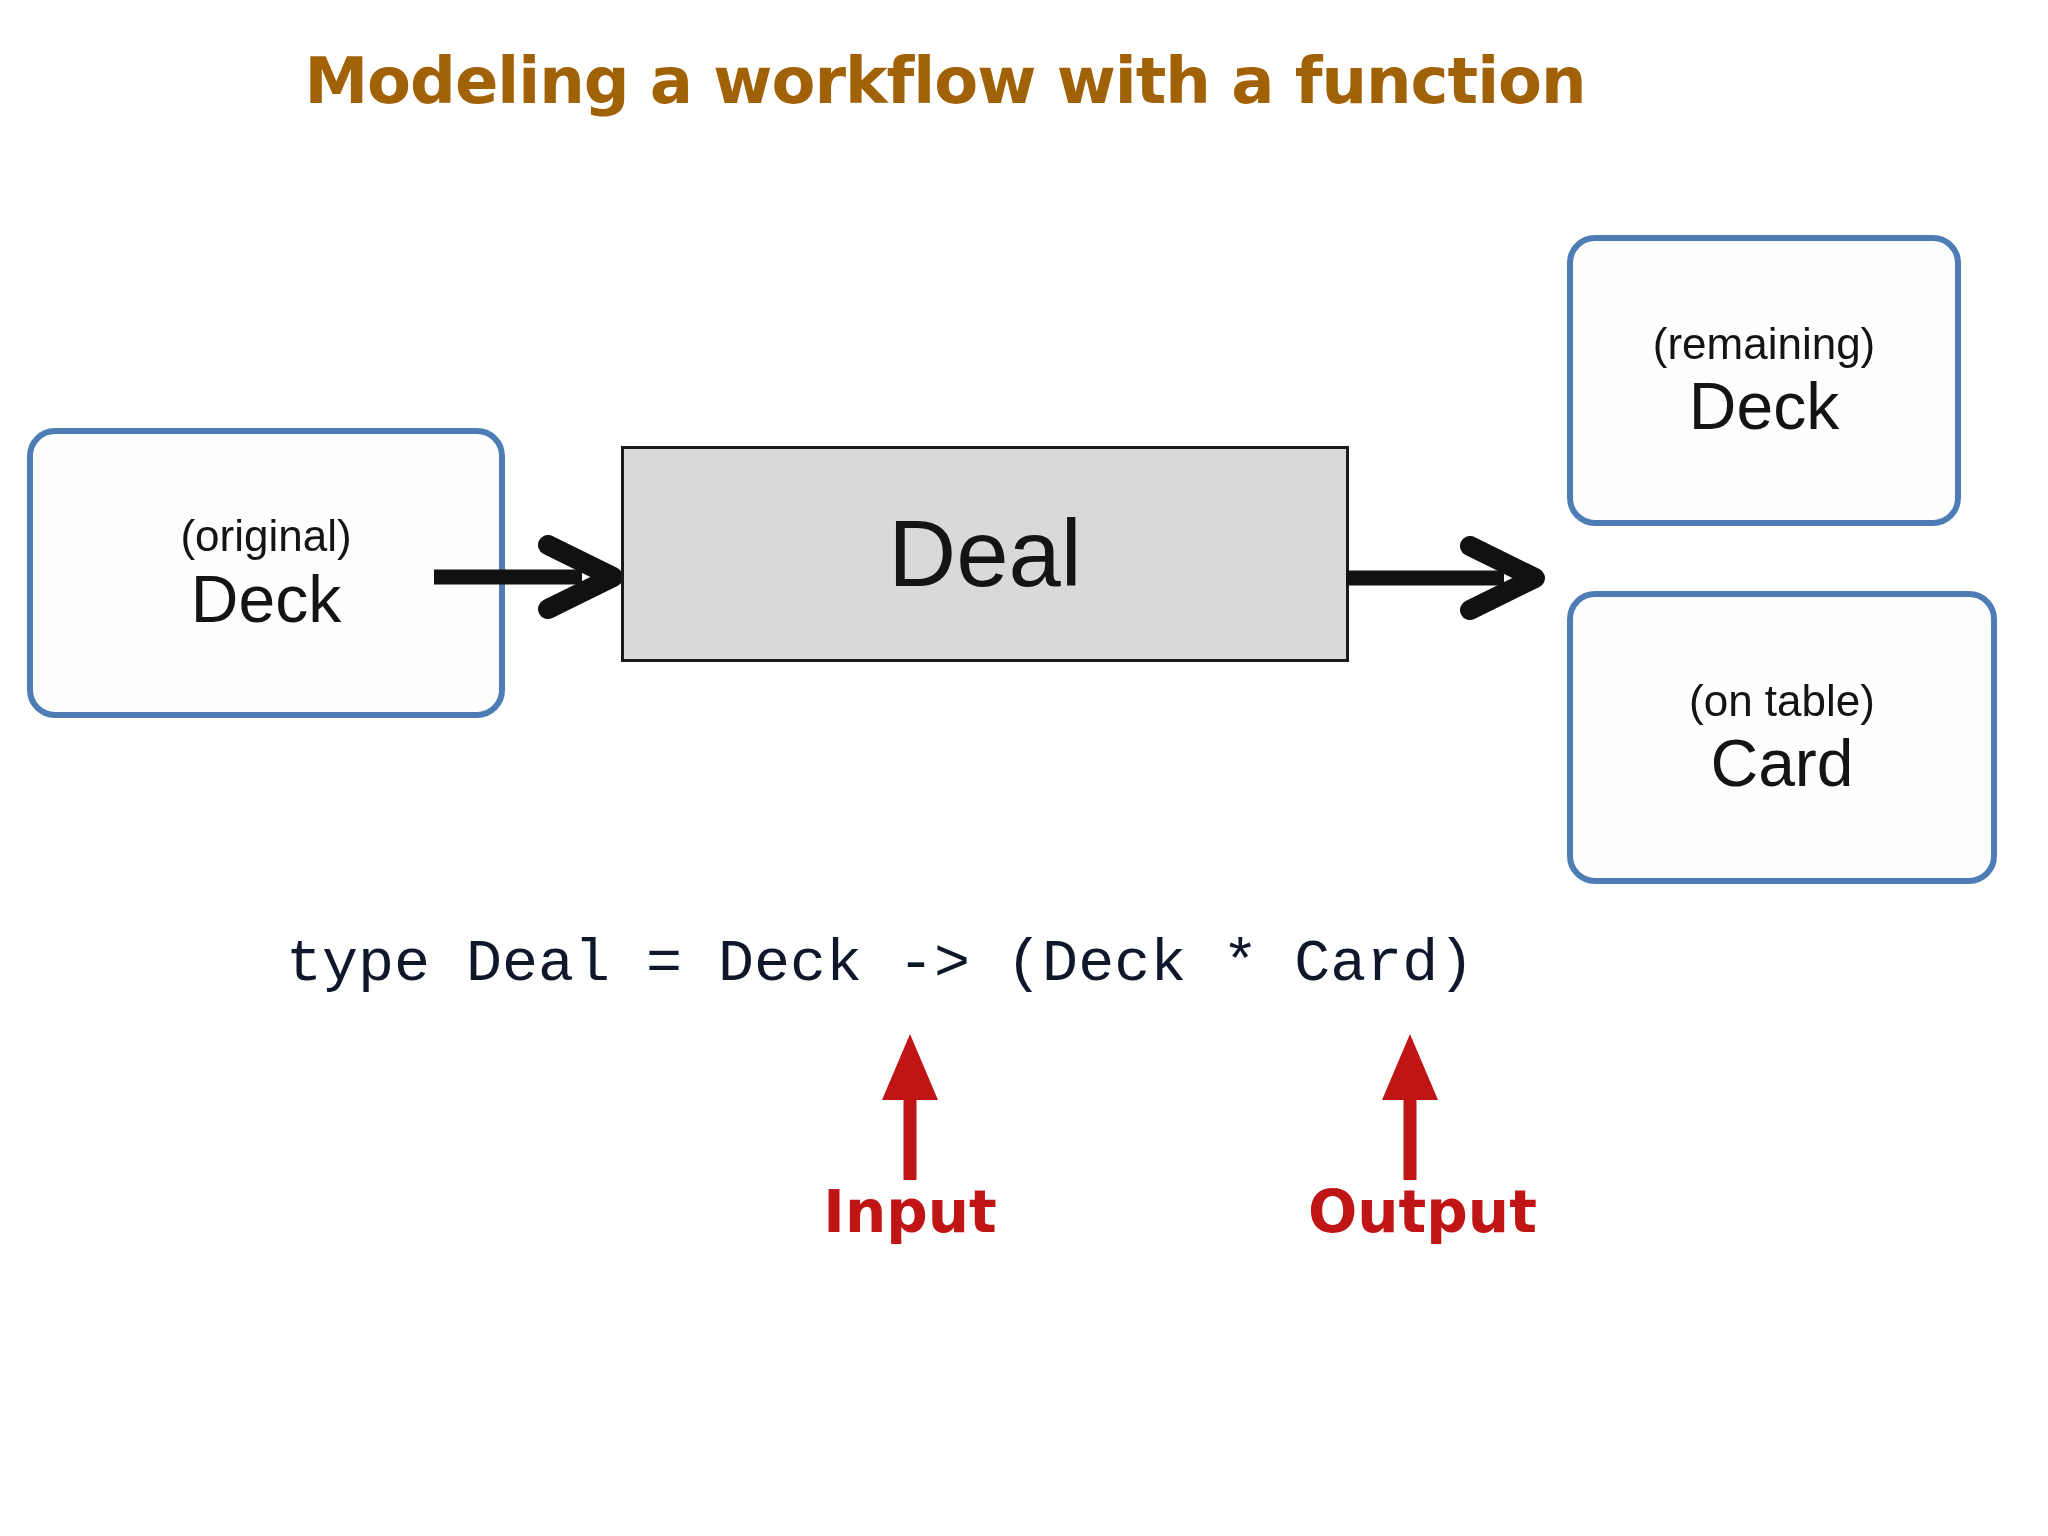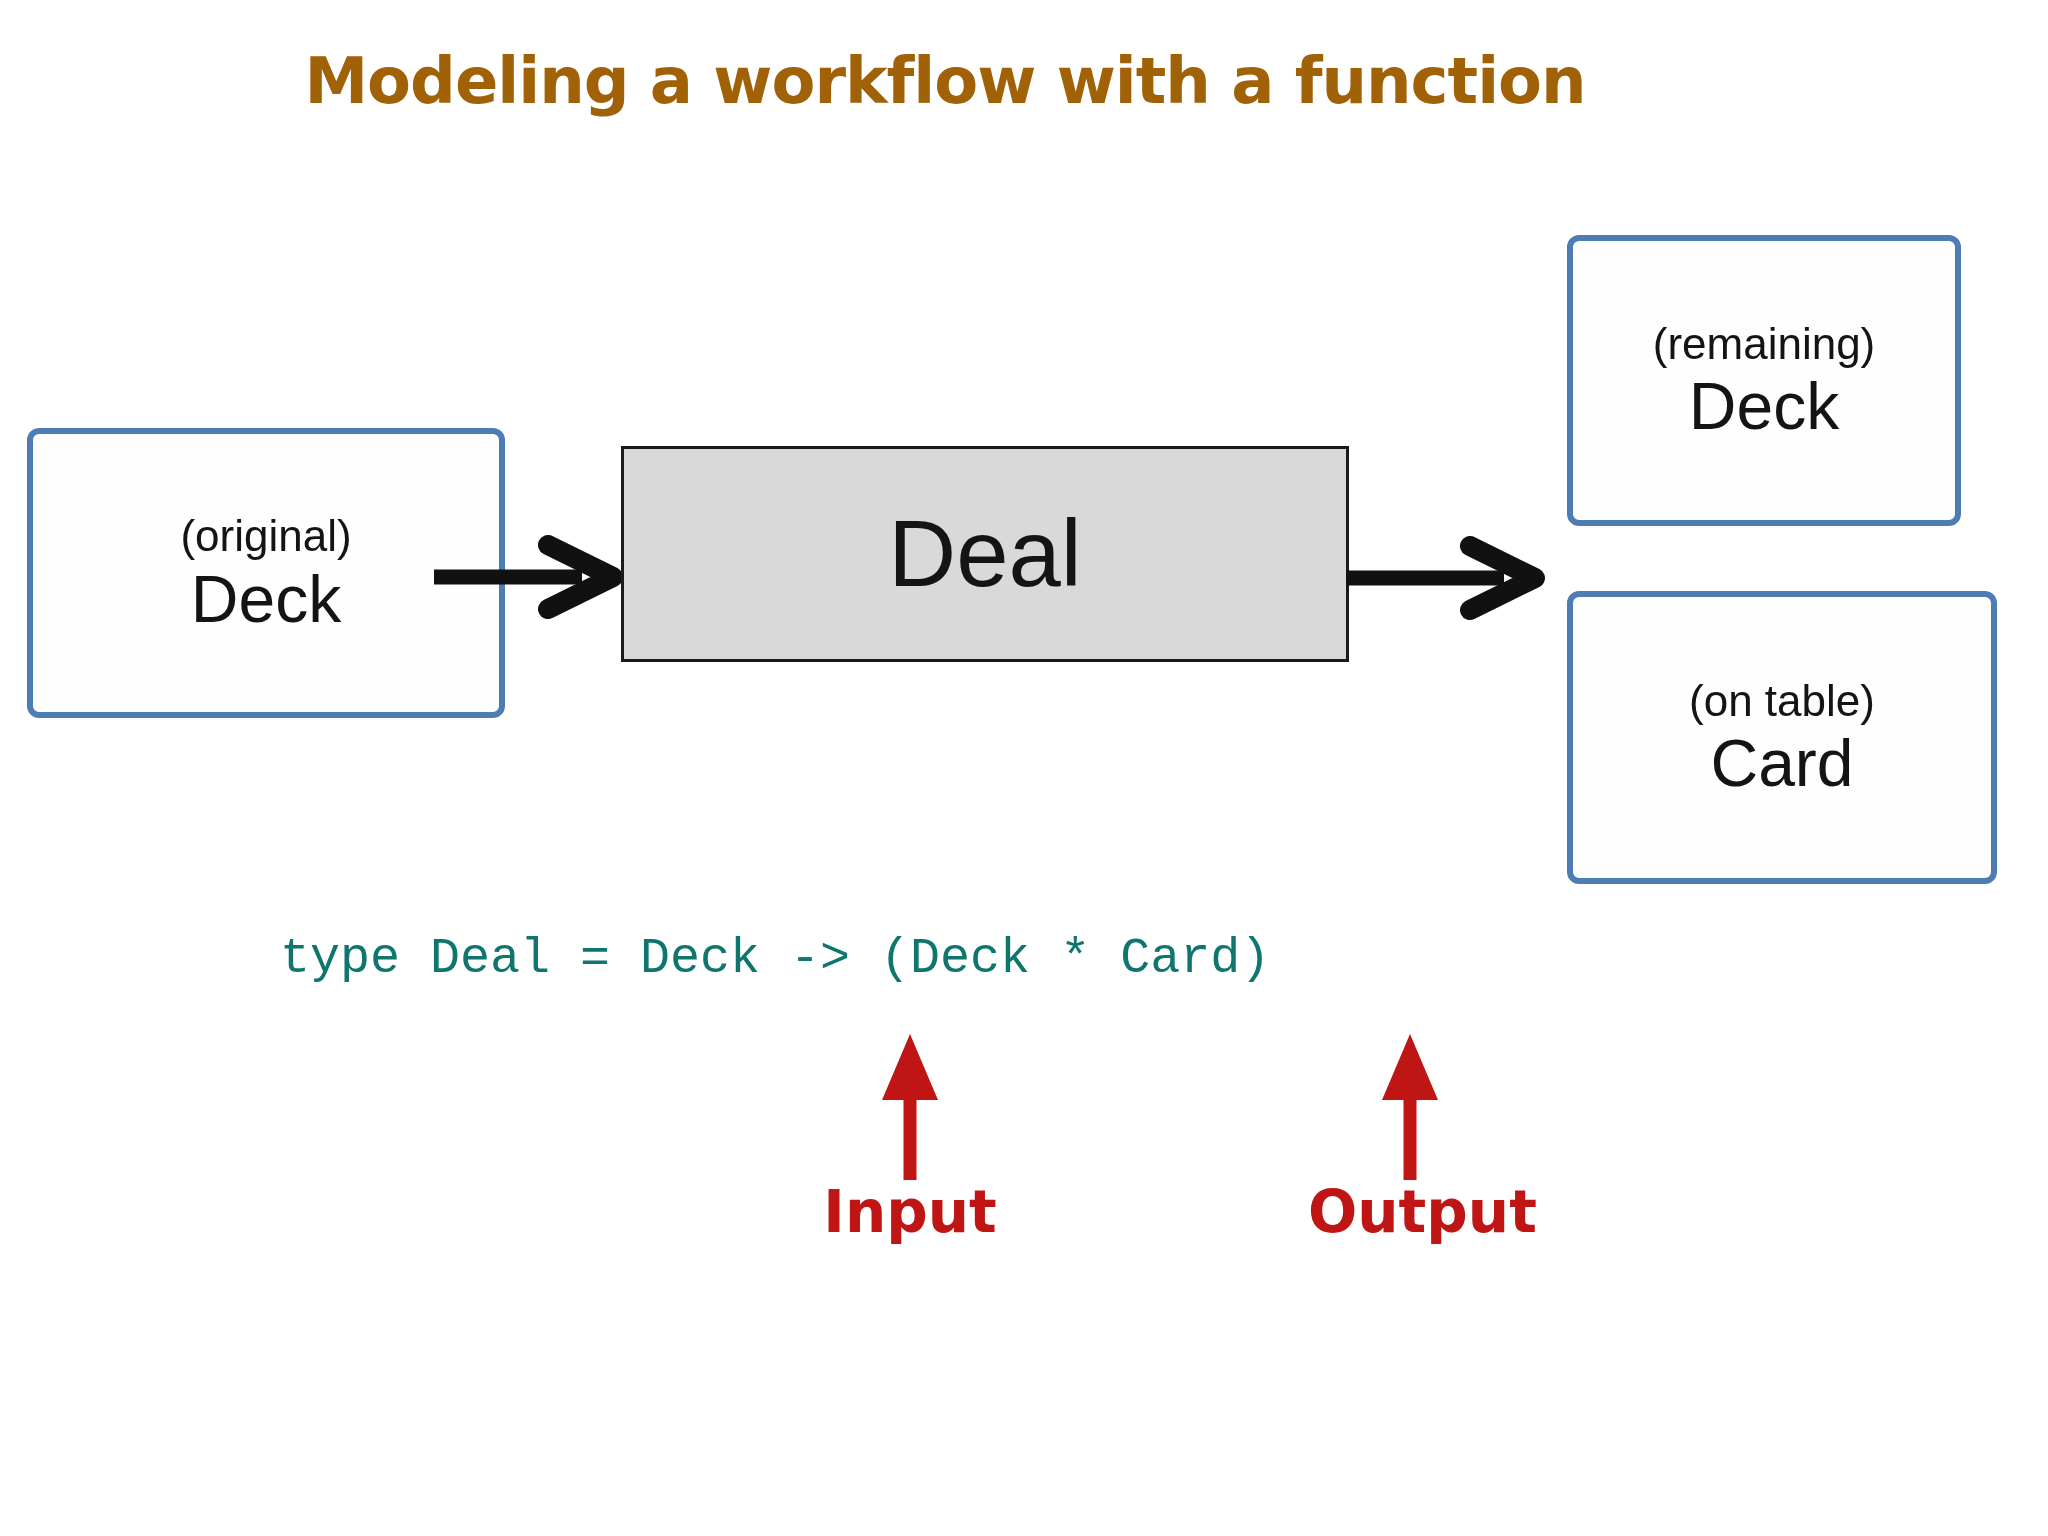--- a/index.html
+++ b/index.html
@@ -21,21 +21,21 @@
     font-size:64px;
     letter-spacing:-1px;
     color:#a16207;
     white-space:nowrap;
   }
   
   .io-box{
     position:absolute;
     box-sizing:border-box;
     border:6px solid #4e7cb5;
-    border-radius:12px;
+    border-radius:28px;
     background:#fefefe;
     display:flex;
     flex-direction:column;
     align-items:center;
     justify-content:center;
     gap:4px;
     text-align:center;
   }
   .io-box .qualifier{
     font-size:44px;
@@ -65,26 +65,26 @@
   }
   
   .arrow-svg{position:absolute;display:block;}
   .flow-arrow-left{left:430px;top:535px;}
   .flow-arrow-right{left:1346px;top:536px;}
   .up-arrow-input{left:874px;top:1032px;}
   .up-arrow-output{left:1374px;top:1032px;}
   
   .code-line{
     position:absolute;
-    left:280px;top:930px;
+    left:286px;top:930px;
     font-family:"Liberation Mono", monospace;
-    font-size:50px;
+    font-size:60px;
     font-weight:500;
     white-space:pre;
-    color:#0f766e;
+    color:#0f172a;
   }
   
   .annotation{
     position:absolute;
     top:1178px;
     text-align:center;
     font-family:"DejaVu Sans", sans-serif;
     font-weight:bold;
     font-size:58px;
     color:#c01515;

